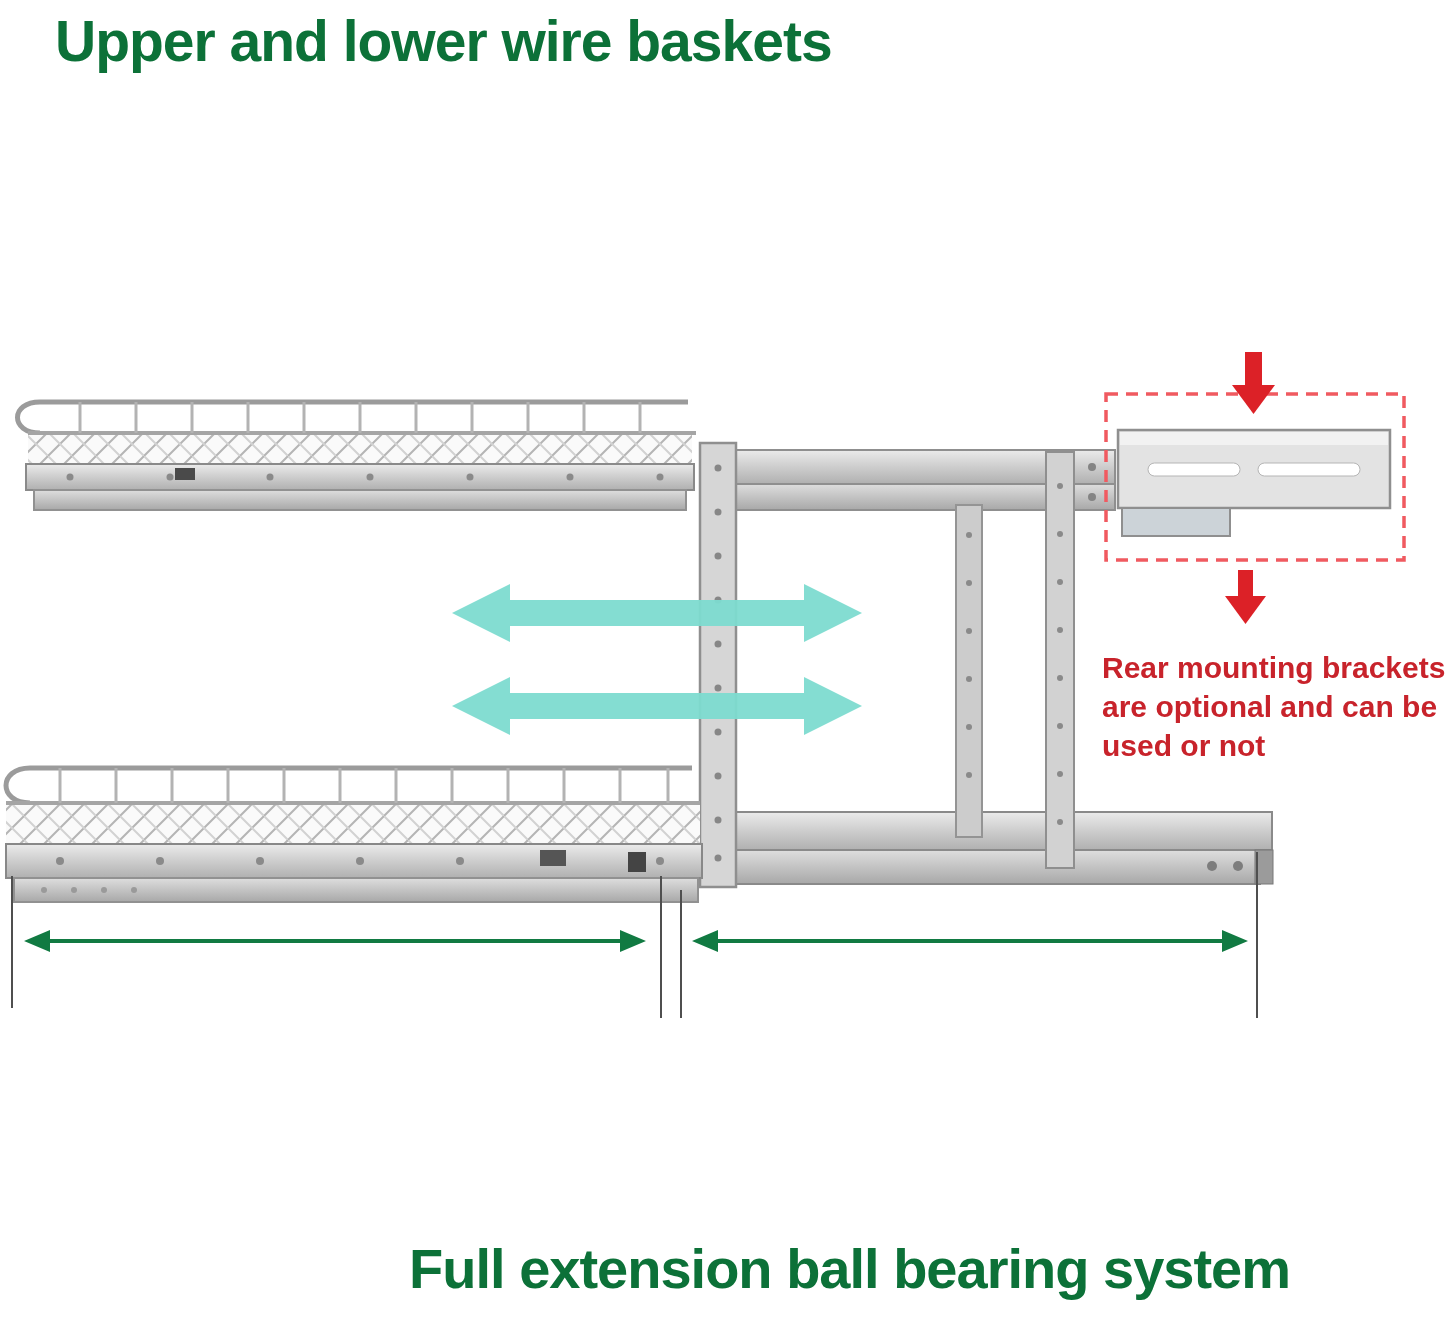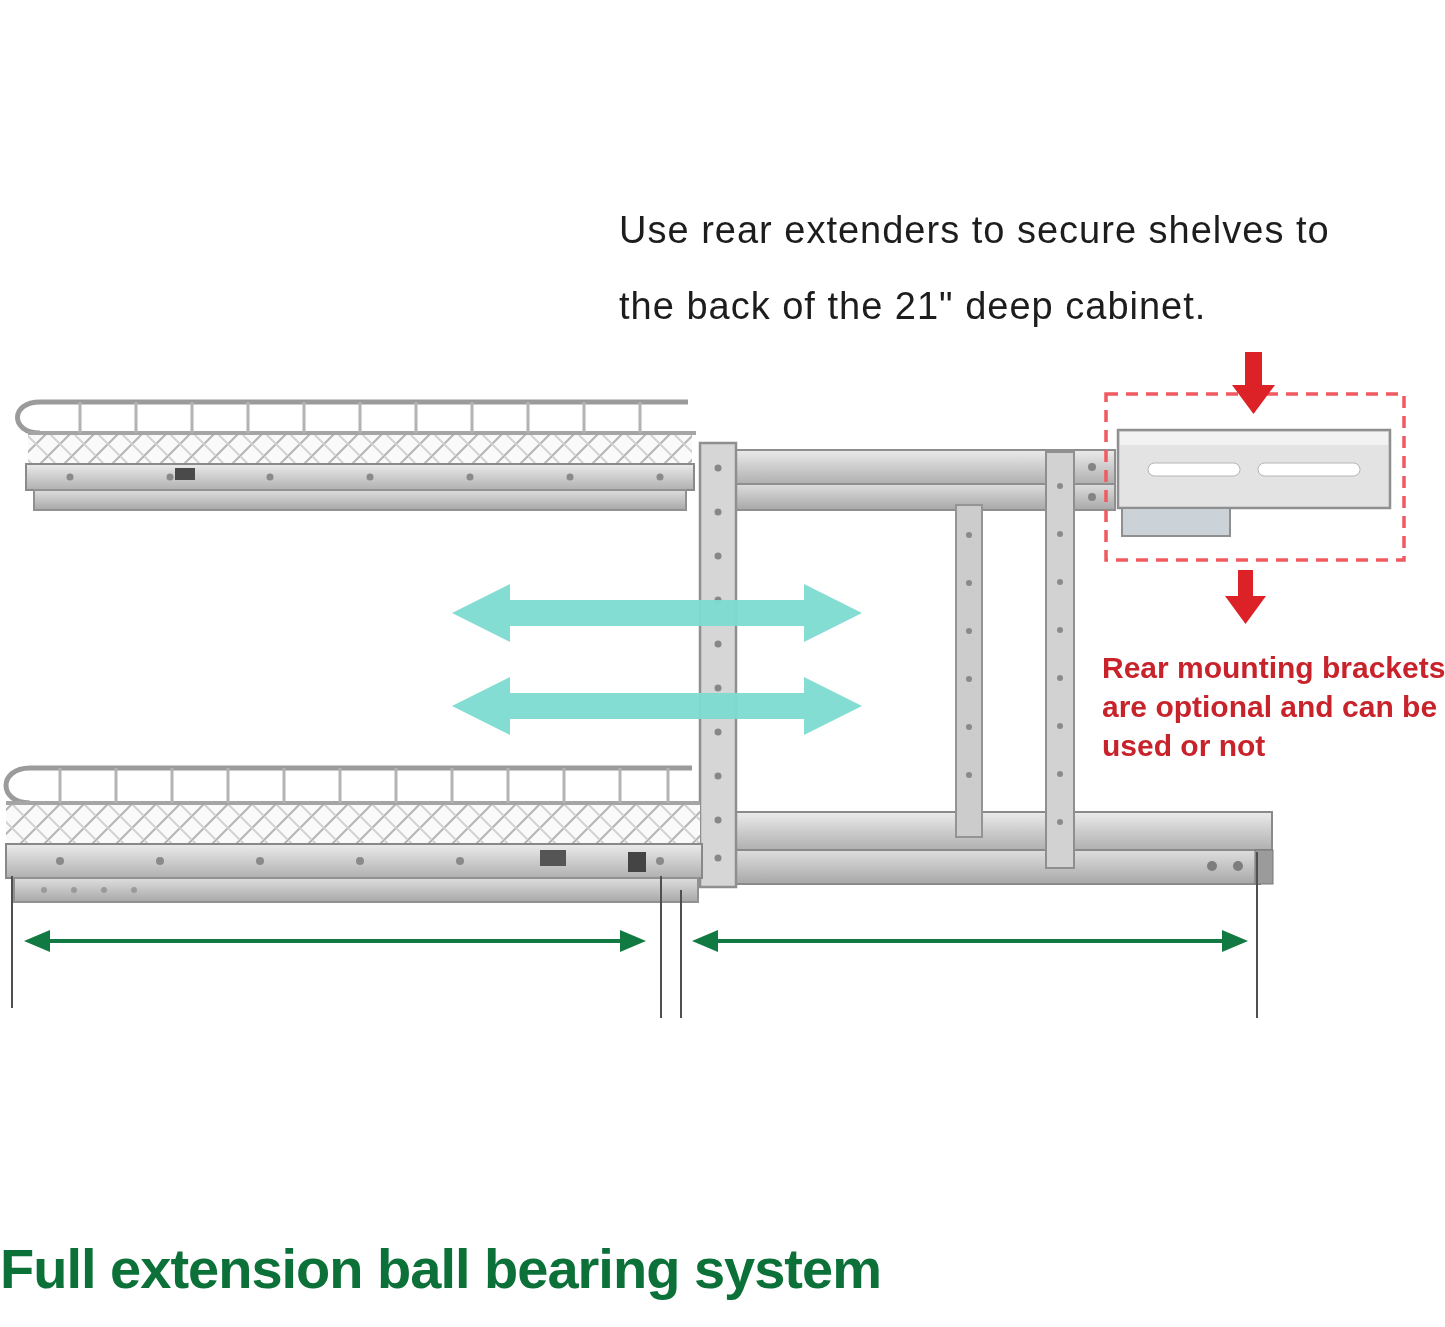--- a/index.html
+++ b/index.html
@@ -15,37 +15,34 @@
   .subtitle{
     position:absolute;left:619px;top:192px;
     font-size:38px;line-height:2.0;letter-spacing:1px;
     color:#1d1d1d;white-space:nowrap;
   }
   .rear-note{
     position:absolute;left:1102px;top:648px;width:360px;z-index:3;
     font-weight:bold;font-size:30px;line-height:1.3;color:#c8232b;
   }
   .footer{
-    position:absolute;left:0;top:1236px;width:1290px;text-align:left;
+    position:absolute;left:0;top:1236px;width:1290px;text-align:right;
     font-weight:bold;font-size:56px;letter-spacing:-1px;color:#0c7138;
   }
   .diagram{position:absolute;left:0;top:340px;z-index:1;}
 </style>
 </head>
 <body>
 
 <div class="stage">
 
   <div class="title">
+    <div>Upper and lower wire baskets</div>
   </div>
 
-  <div class="subtitle">
-    <div>Use rear extenders to secure shelves to</div>
-    <div>the back of the 21" deep cabinet.</div>
-  </div>
 
   <div class="rear-note">
     <div>Rear mounting brackets</div>
     <div>are optional and can be</div>
     <div>used or not</div>
   </div>
 
   <svg class="diagram" width="1445" height="700" viewBox="0 340 1445 700" xmlns="http://www.w3.org/2000/svg">
     <defs>
       <pattern id="mesh" width="24" height="24" patternUnits="userSpaceOnUse">

